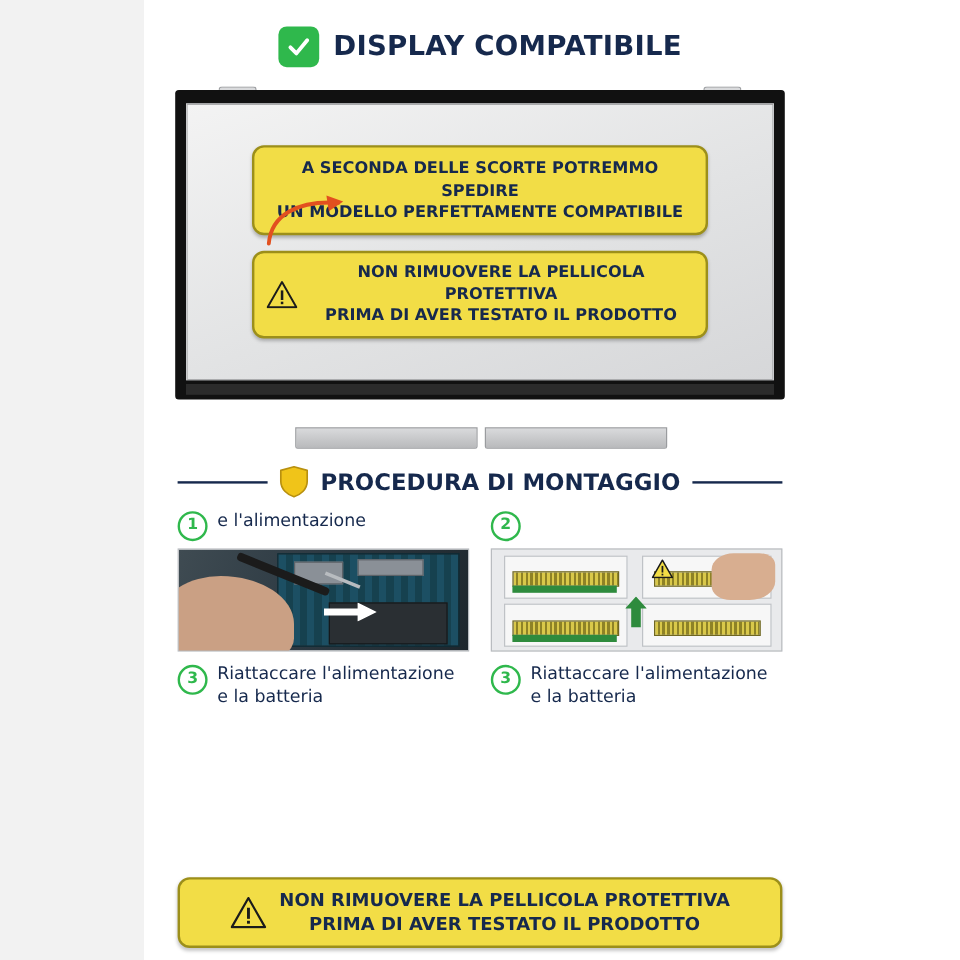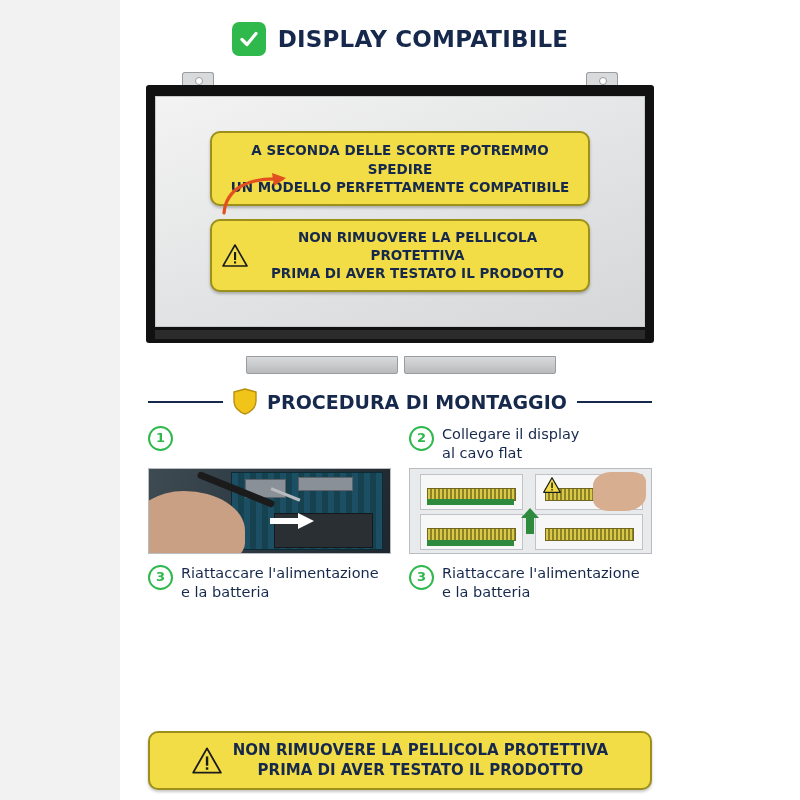--- a/index.html
+++ b/index.html
@@ -99,21 +99,21 @@
     top: 4px;
     margin-left: -3px;
     width: 6px;
     height: 6px;
     border-radius: 50%;
     background: #ffffff;
     border: 1px solid #9a9c9f;
   }
   .panel {
     position: absolute;
-    top: 13px;
+    top: 3px;
     left: 0;
     width: 508px;
     height: 258px;
     background: #111111;
     border-radius: 3px;
     box-sizing: border-box;
     padding: 11px 9px 16px 9px;
   }
   .screen {
     width: 100%;
@@ -422,29 +422,26 @@
       </svg>
       <div class="proc-title">PROCEDURA DI MONTAGGIO</div>
       <div class="proc-rule"></div>
     </div>
 
     <div class="steps">
 
       <div class="step-label">
         <div class="step-num">1</div>
         <div>
+          <div>e l'alimentazione</div>
         </div>
       </div>
 
       <div class="step-label">
         <div class="step-num">2</div>
-        <div>
-          <div>Collegare il display</div>
-          <div>al cavo flat</div>
-        </div>
       </div>
 
       <div class="step-photo photo1">
         <div class="board"></div>
         <div class="chip" style="left:40%;top:12%;width:16%;height:20%;"></div>
         <div class="chip" style="left:62%;top:10%;width:22%;height:14%;"></div>
         <div class="battery"></div>
         <div class="hand"></div>
         <div class="driver"></div>
         <div class="driver-tip"></div>

